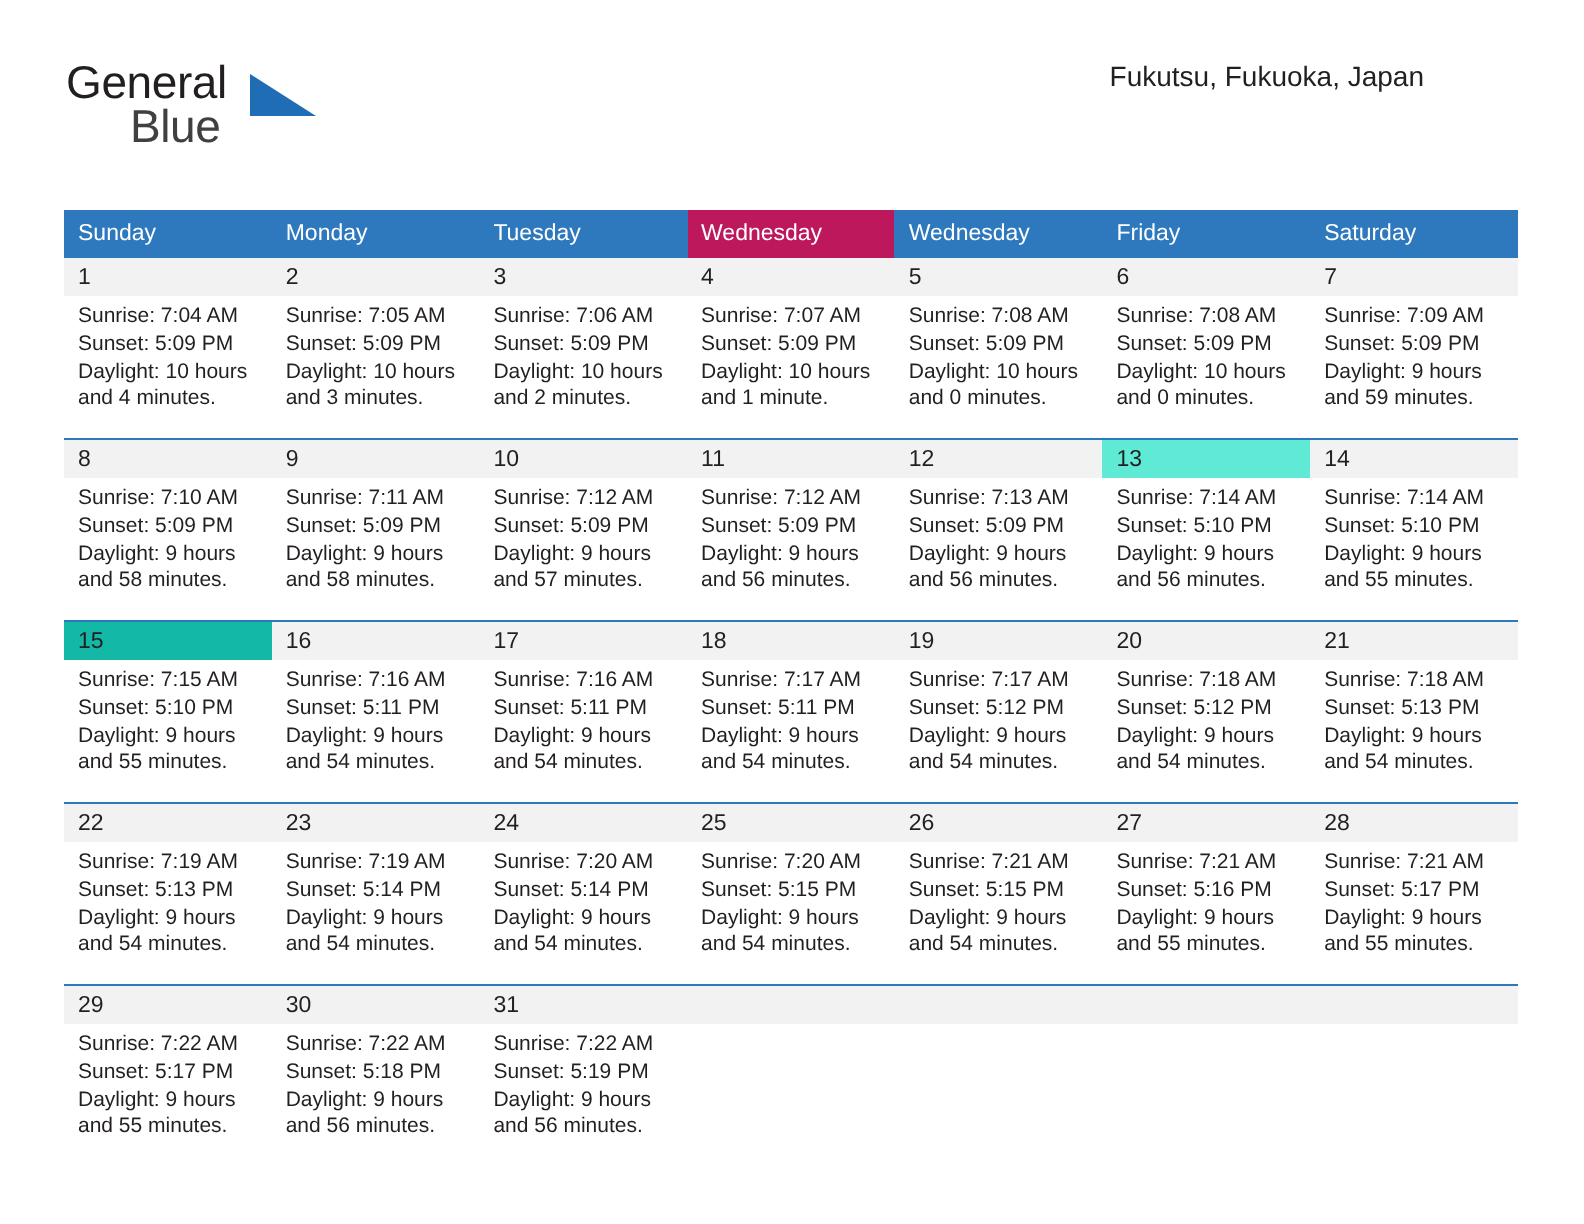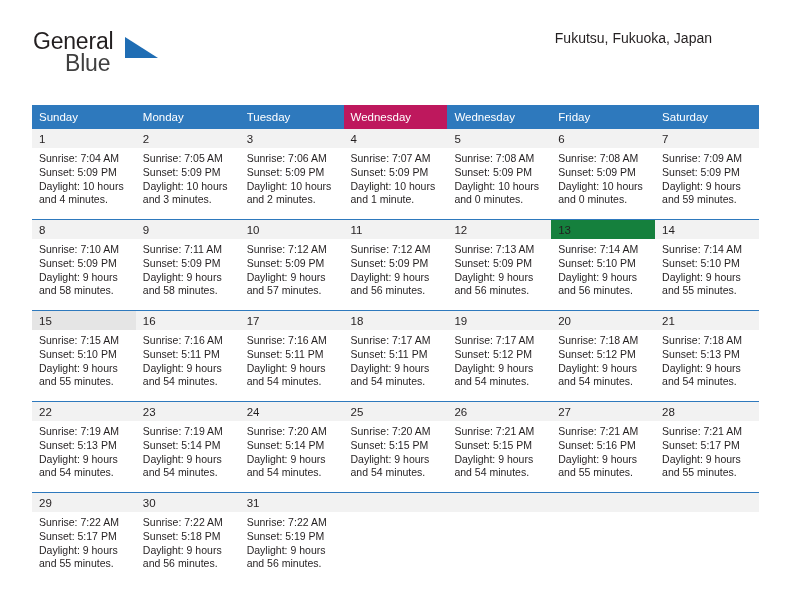--- a/index.html
+++ b/index.html
@@ -305,21 +305,21 @@
               <div class="dayinfo">
                 <div>Sunrise: 7:13 AM</div>
                 <div>Sunset: 5:09 PM</div>
                 <div>Daylight: 9 hours</div>
                 <div>and 56 minutes.</div>
               </div>
             </div>
           </td>
           <td style="border-top-color: rgb(46, 121, 189);">
             <div class="daycell-inner">
-              <div class="daynum" style="background: #15803d;">13</div>
+              <div class="daynum" style="background: #5eead4;">13</div>
               <div class="dayinfo">
                 <div>Sunrise: 7:14 AM</div>
                 <div>Sunset: 5:10 PM</div>
                 <div>Daylight: 9 hours</div>
                 <div>and 56 minutes.</div>
               </div>
             </div>
           </td>
           <td style="border-top-color: rgb(46, 121, 189);">
             <div class="daycell-inner">
@@ -329,21 +329,21 @@
                 <div>Sunset: 5:10 PM</div>
                 <div>Daylight: 9 hours</div>
                 <div>and 55 minutes.</div>
               </div>
             </div>
           </td>
         </tr>
         <tr class="week-row">
           <td style="border-top-color: rgb(46, 121, 189);">
             <div class="daycell-inner">
-              <div class="daynum" style="background: #e5e5e5;">15</div>
+              <div class="daynum" style="background: #14b8a6;">15</div>
               <div class="dayinfo">
                 <div>Sunrise: 7:15 AM</div>
                 <div>Sunset: 5:10 PM</div>
                 <div>Daylight: 9 hours</div>
                 <div>and 55 minutes.</div>
               </div>
             </div>
           </td>
           <td style="border-top-color: rgb(46, 121, 189); margin-top: 32px;">
             <div class="daycell-inner">

